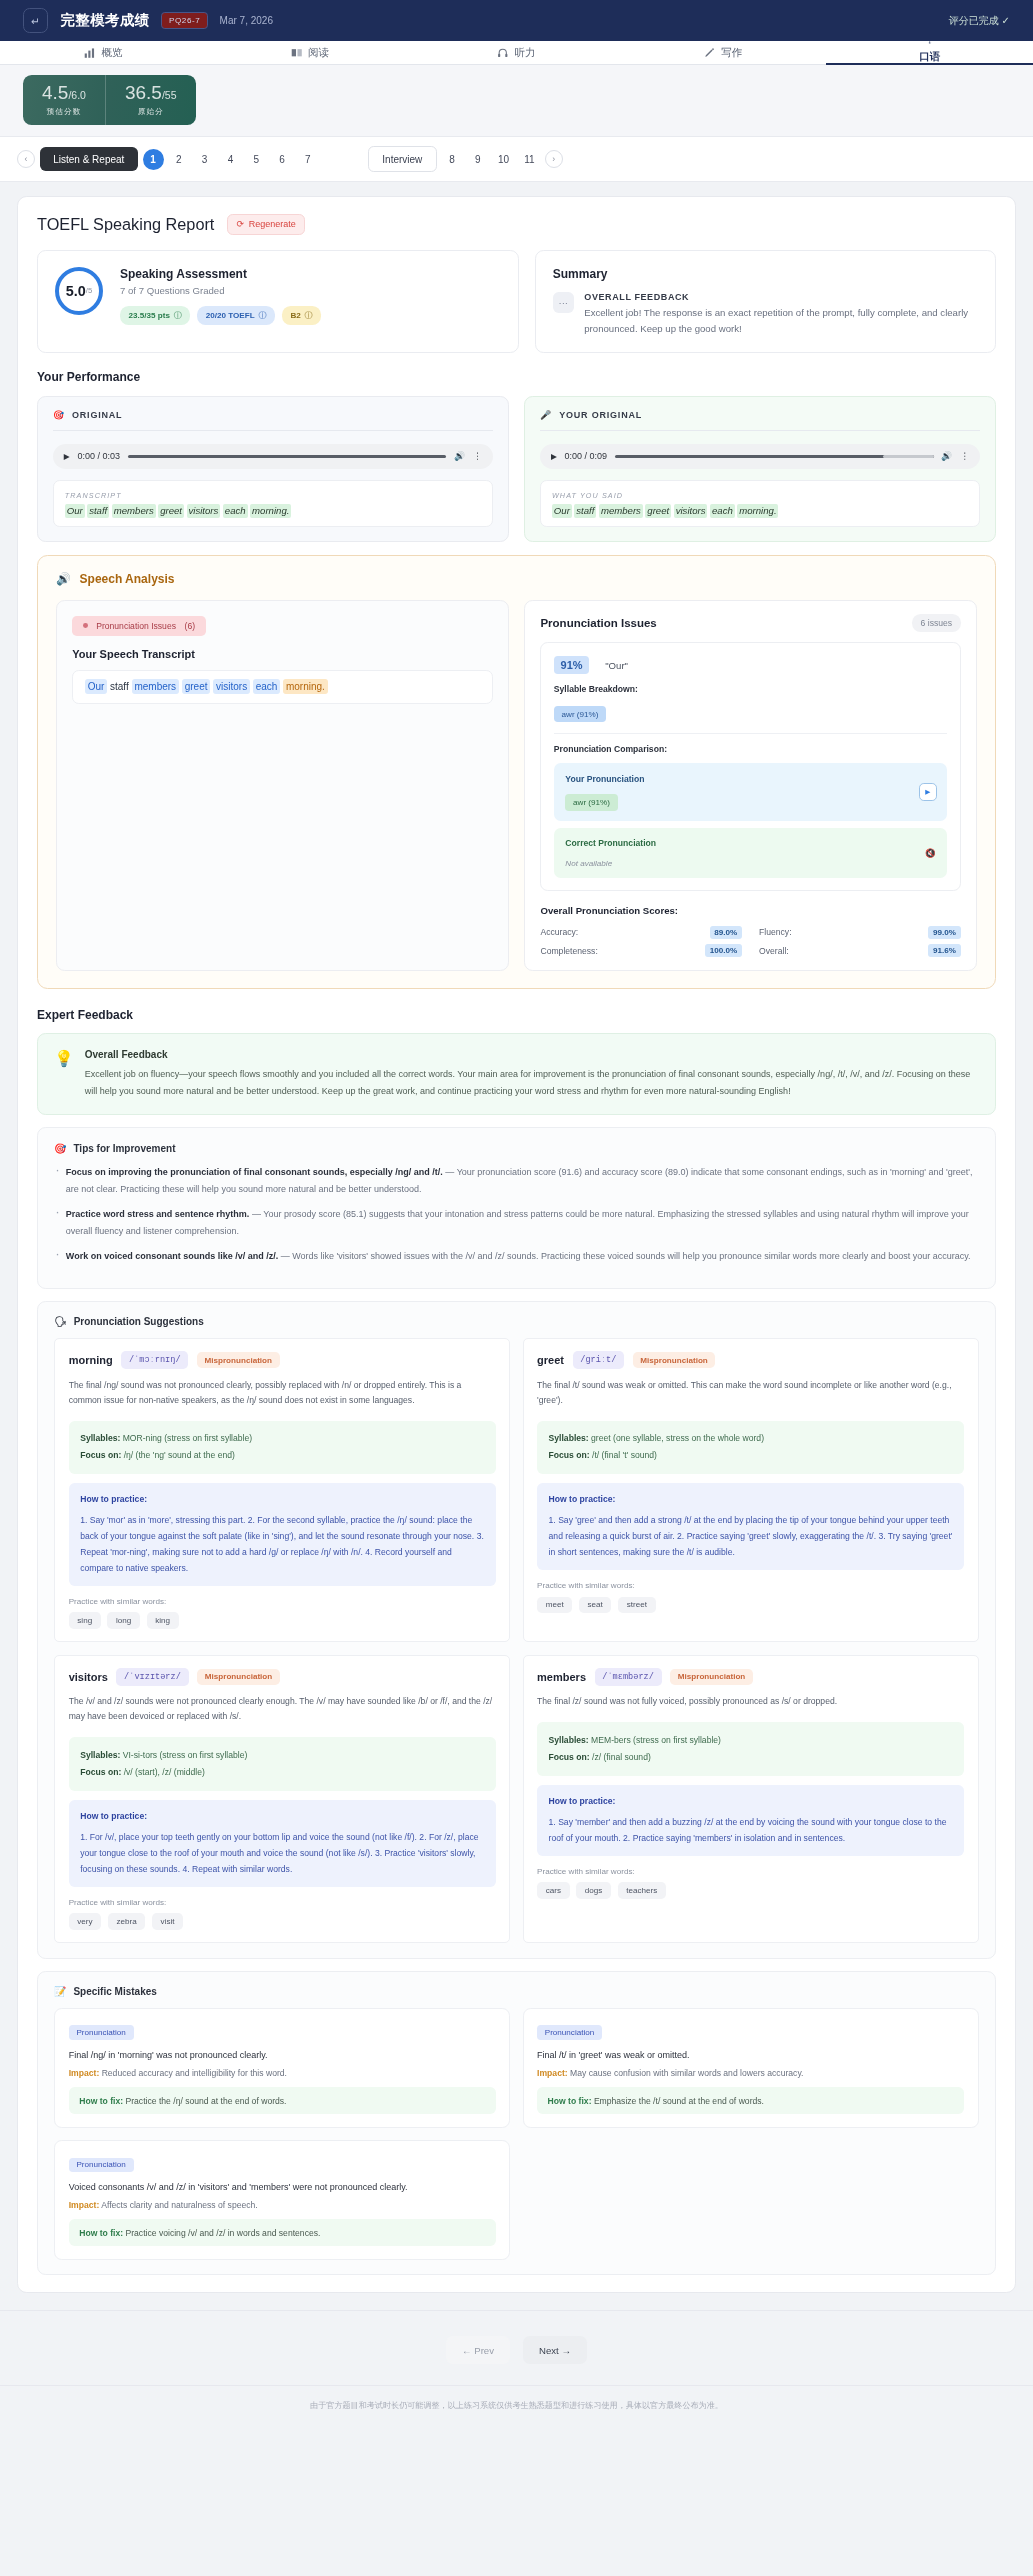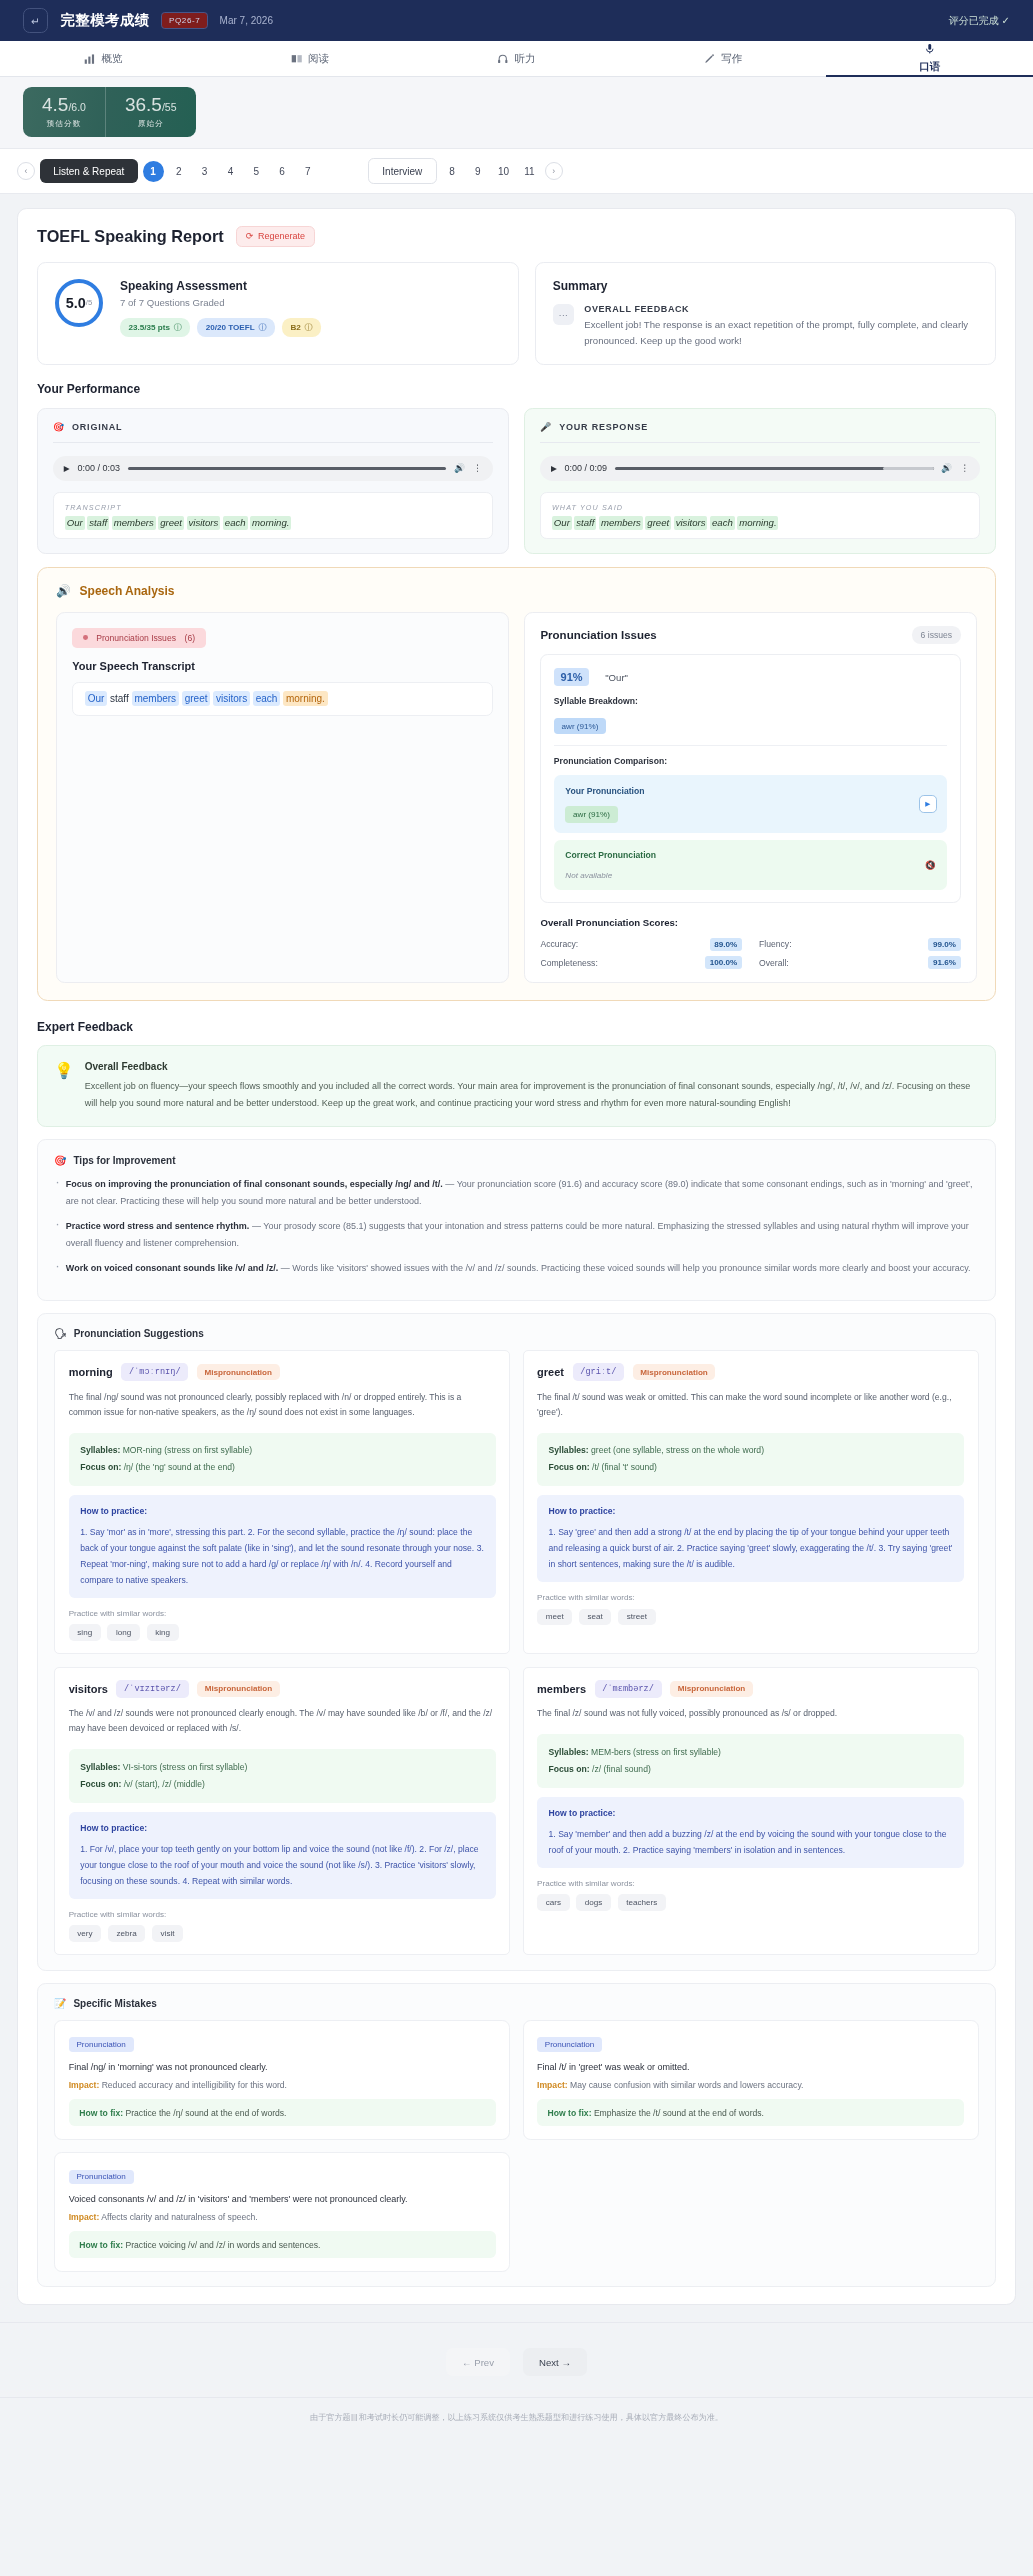--- a/index.html
+++ b/index.html
@@ -39,21 +39,21 @@
     border-radius: 3.8px;
   }
   .topdate { margin-left: 11.5px; font-size: 10px; color: #aab4d0; }
   .topbar-right { margin-left: auto; font-size: 10px; color: #cfe3d8; display:flex; align-items:center; gap:4.8px;}
 
   
   .tabs {
     background: #fff;
     display: flex;
     border-bottom: 1px solid #e3e6ec;
-    height: 36px;
+    height: 24px;
   }
   .tab {
     flex: 1;
     display: flex; align-items: center; justify-content: center;
     gap: 5.7px;
     font-size: 10.5px;
     color: #5b6475;
     position: relative;
   }
   .tab.active { color: #1e2d59; font-weight: bold; flex-direction: column; }
@@ -99,21 +99,21 @@
     color:#3a4050;white-space:nowrap;
   }
   .qnav .spacer-l { width:40px; }
   .qnav .spacer-r { width:34px; }
 
   
   .page { padding: 13.4px 17px 0; }
   .panel {
     background:#fff; border:1px solid #e7e9ee; border-radius:9.6px; padding:17px 19px;
   }
-  .report-title { font-size:16.3px; font-weight:bold; color:#1d2230; }
+  .report-title { font-size:16.3px; font-weight:normal; color:#1d2230; }
   .title-row { display:flex; align-items:center; gap:12.4px; margin-bottom:15.3px;}
   .regen {
     background:#fdecec; border:1px solid #f7d5d5; color:#d8443f; border-radius:5.7px;
     font-size:9px; padding:4.8px 8.6px; display:flex; gap:4.8px; align-items:center;
   }
 
   .two-col { display:flex; gap:15.3px; }
   .sub-card { border:1px solid #eaecf1; border-radius:8.6px; padding:15.3px 17px; background:#fff; }
 
   .assess-wrap { display:flex; gap:17px; align-items:flex-start; }
@@ -402,21 +402,21 @@
               <span>visitors</span>
               <span>each</span>
               <span>morning.</span>
             </div>
           </div>
         </div>
 
         <div class="perf-card resp">
           <div class="perf-hd">
             <span>🎤</span>
-            <span>YOUR RESPONSE</span>
+            <span>YOUR ORIGINAL</span>
           </div>
           <div class="perf-div"></div>
           <div class="audio">
             <span class="play">▶</span>
             <span>0:00 / 0:09</span>
             <span class="bar part"></span>
             <span>🔊</span>
             <span>⋮</span>
           </div>
           <div class="trans-box">

